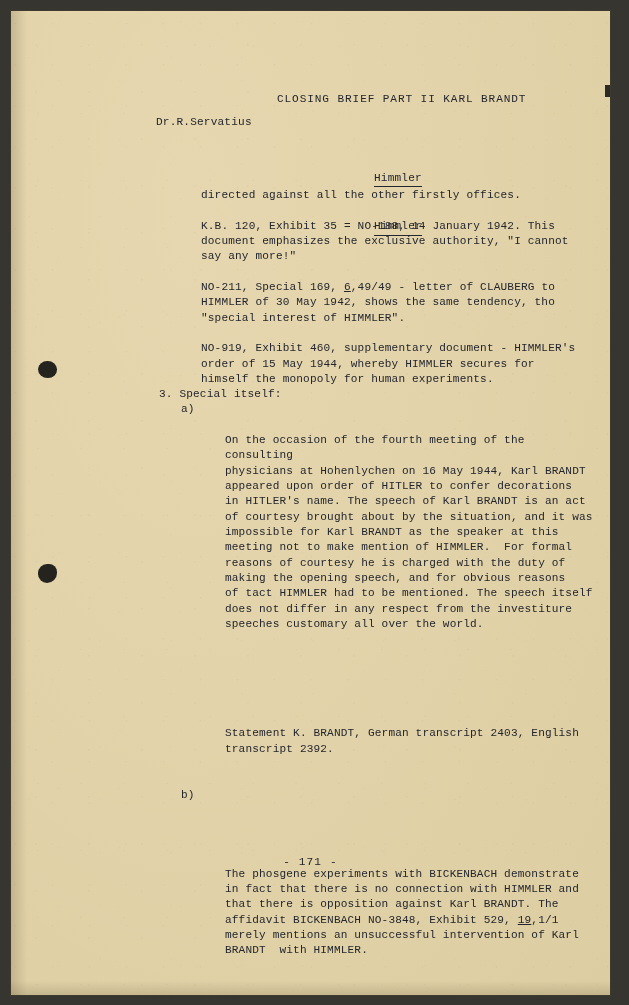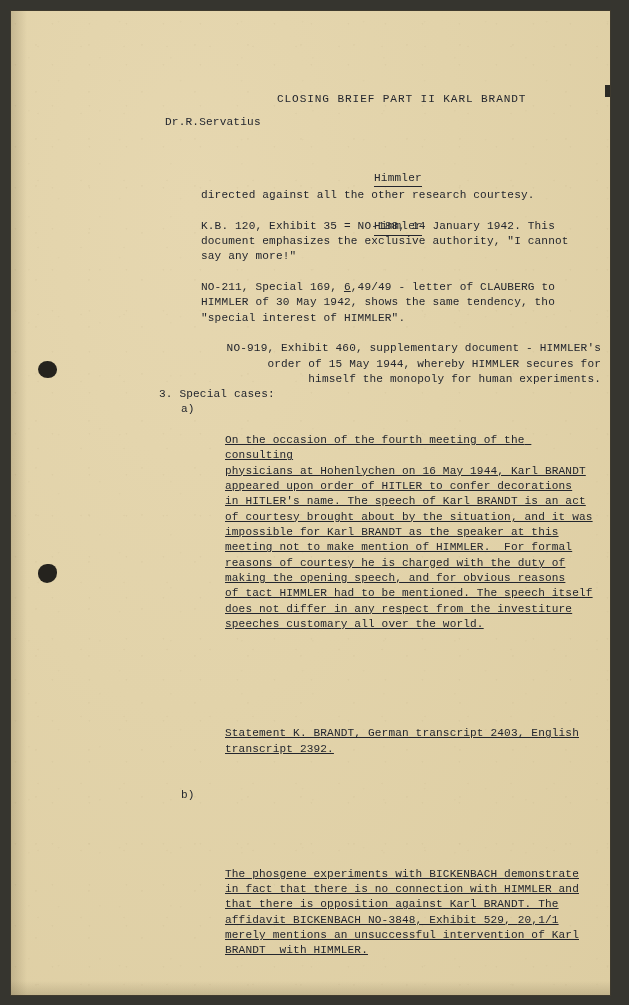--- a/index.html
+++ b/index.html
@@ -92,21 +92,21 @@
     letter-spacing: 0.18px;
     white-space: pre;
   }
   .title-line {
     top: 81px;
     left: 266px;
     letter-spacing: 0.9px;
   }
   .attorney-line {
     top: 104px;
-    left: 154px;
+    left: 145px;
   }
   .heading-block {
     top: 129px;
     left: 363px;
     text-align: left;
   }
   .heading-block .u {
     display: block;
     border-bottom: 1px solid #23262e;
     width: fit-content;
@@ -121,21 +121,21 @@
     width: 400px;
   }
   .para {
     color: #23262e;
     font-size: 11.1px;
     line-height: 15.35px;
     letter-spacing: 0.15px;
     white-space: pre-wrap;
     margin: 0 0 15.3px 0;
   }
-  .para.tight { margin-bottom: 0; text-align: right; }
+  .para.tight { margin-bottom: 0; }
 
   .section-list {
     position: absolute;
     left: 148px;
     top: 376px;
     width: 440px;
   }
   .sec-num {
     color: #23262e;
     font-size: 11.1px;
@@ -158,21 +158,21 @@
     line-height: 15.35px;
   }
   .sub-body {
     margin-left: 44px;
     color: #23262e;
     font-size: 11.1px;
     line-height: 15.35px;
     letter-spacing: 0.15px;
     white-space: pre-wrap;
   }
-  .sub-body p { margin: 0 0 15.3px 0; text-decoration: underline; }
+  .sub-body p { margin: 0 0 15.3px 0; }
   .sub-body p:last-child { margin-bottom: 0; margin-top: 48px; }
 
   .page-number {
     position: absolute;
     left: 0;
     right: 0;
     top: 845px;
     text-align: center;
     color: #23262e;
     font-size: 11.1px;
@@ -198,34 +198,34 @@
   <div class="doc-text title-line">CLOSING BRIEF PART II KARL BRANDT</div>
 
   <div class="doc-text attorney-line">Dr.R.Servatius</div>
 
   <div class="doc-text heading-block">
     <span class="u">Himmler</span>
     <span class="u">Himmler</span>
   </div>
 
   <div class="body-col">
-    <p class="para">directed against all the other research courtesy.</p>
+    <p class="para">directed against all the other firstly offices.</p>
     <p class="para">K.B. 120, Exhibit 35 = NO-188, 14 January 1942. This
 document emphasizes the exclusive authority, "I cannot
 say any more!"</p>
     <p class="para"><span>NO-211, Special 169, </span><u class="ul">6</u><span>,49/49 - letter of CLAUBERG to
 HIMMLER of 30 May 1942, shows the same tendency, tho
 "special interest of HIMMLER".</span></p>
     <p class="para tight">NO-919, Exhibit 460, supplementary document - HIMMLER's
 order of 15 May 1944, whereby HIMMLER secures for
 himself the monopoly for human experiments.</p>
   </div>
 
   <div class="section-list">
-    <p class="sec-num"><span>3.</span> <span>Special cases:</span></p>
+    <p class="sec-num"><span>3.</span> <span>Special itself:</span></p>
 
     <div class="sub-item">
       <span class="sub-marker">a)</span>
       <div class="sub-body">
         <p>On the occasion of the fourth meeting of the consulting
 physicians at Hohenlychen on 16 May 1944, Karl BRANDT
 appeared upon order of HITLER to confer decorations
 in HITLER's name. The speech of Karl BRANDT is an act
 of courtesy brought about by the situation, and it was
 impossible for Karl BRANDT as the speaker at this
@@ -239,21 +239,22 @@
 transcript 2392.</p>
       </div>
     </div>
 
     <div class="sub-item">
       <span class="sub-marker">b)</span>
       <div class="sub-body">
         <p><span>The phosgene experiments with BICKENBACH demonstrate
 in fact that there is no connection with HIMMLER and
 that there is opposition against Karl BRANDT. The
-affidavit BICKENBACH NO-3848, Exhibit 529, </span><u class="ul">20</u><span>,1/1
+affidavit BICKENBACH NO-3848, Exhibit 529, </span><u class="ul">19</u><span>,1/1
 merely mentions an unsuccessful intervention of Karl
 BRANDT  with HIMMLER.</span></p>
         
       </div>
     </div>
   </div>
 
+  <div class="page-number">- 171 -</div>
 </div>
 
 </body></html>

